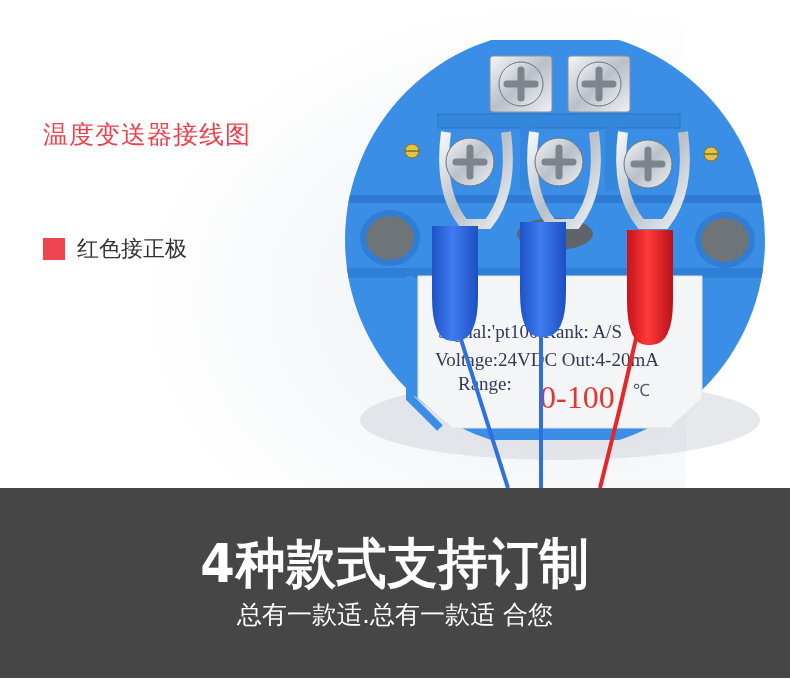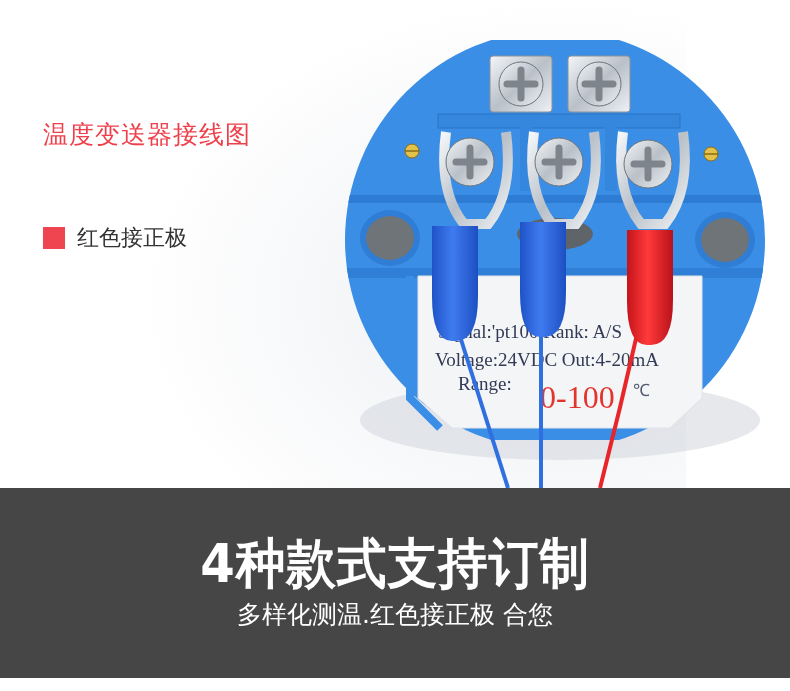--- a/index.html
+++ b/index.html
@@ -1,20 +1,20 @@
 <!DOCTYPE html>
 <html><head>
 <meta charset="utf-8">
 <style>
   html, body { margin:0; padding:0; }
   body { width:790px; height:691px; position:relative; overflow:hidden; background:#ffffff; font-family:"DejaVu Sans", sans-serif; }
   .top { position:absolute; left:0; top:0; width:686px; height:488px;
          background: radial-gradient(ellipse 420px 300px at 560px 300px, #e9ecf1 0%, #f6f7f9 55%, #ffffff 100%); }
   .title { position:absolute; left:43px; top:118px; font-size:25px; color:#ee3f4b; letter-spacing:1px; }
-  .legend { position:absolute; left:43px; top:221px; }
+  .legend { position:absolute; left:43px; top:232px; }
   .legend-row { display:flex; align-items:center; height:33px; }
   .swatch { width:22px; height:22px; margin-right:12px; }
   .legend-label { font-size:22px; color:#333333; }
   .device { position:absolute; left:340px; top:0; width:450px; height:488px; }
   .band { position:absolute; left:0; top:488px; width:790px; height:190px; background:#464646; }
   .headline { position:absolute; left:0; top:528px; width:790px; text-align:center; font-size:54px; font-weight:bold; color:#ffffff; letter-spacing:1px; transform:scaleX(0.92); }
   .subline { position:absolute; left:0; top:598px; width:790px; text-align:center; font-size:25px; color:#ffffff; }
 </style>
 </head>
 <body>
@@ -112,13 +112,13 @@
     <path d="M298 330 Q280 410 260 488" stroke="#e8262a" stroke-width="4" fill="none"></path>
 
     <path d="M92 226 h46 v70 q0 45 -22 45 h-4 q-20 0 -20 -45 Z" fill="url(#blueCap)"></path>
     <path d="M180 222 h46 v70 q0 45 -22 45 h-4 q-20 0 -20 -45 Z" fill="url(#blueCap)"></path>
     <path d="M287 230 h46 v70 q0 45 -22 45 h-4 q-20 0 -20 -45 Z" fill="url(#redCap)"></path>
   </svg>
 </div>
 
 <div class="band"></div>
 <div class="headline">4种款式支持订制</div>
-<div class="subline">多样化测温.红色接正极 合您</div>
+<div class="subline">总有一款适.总有一款适 合您</div>
 
 </body></html>

